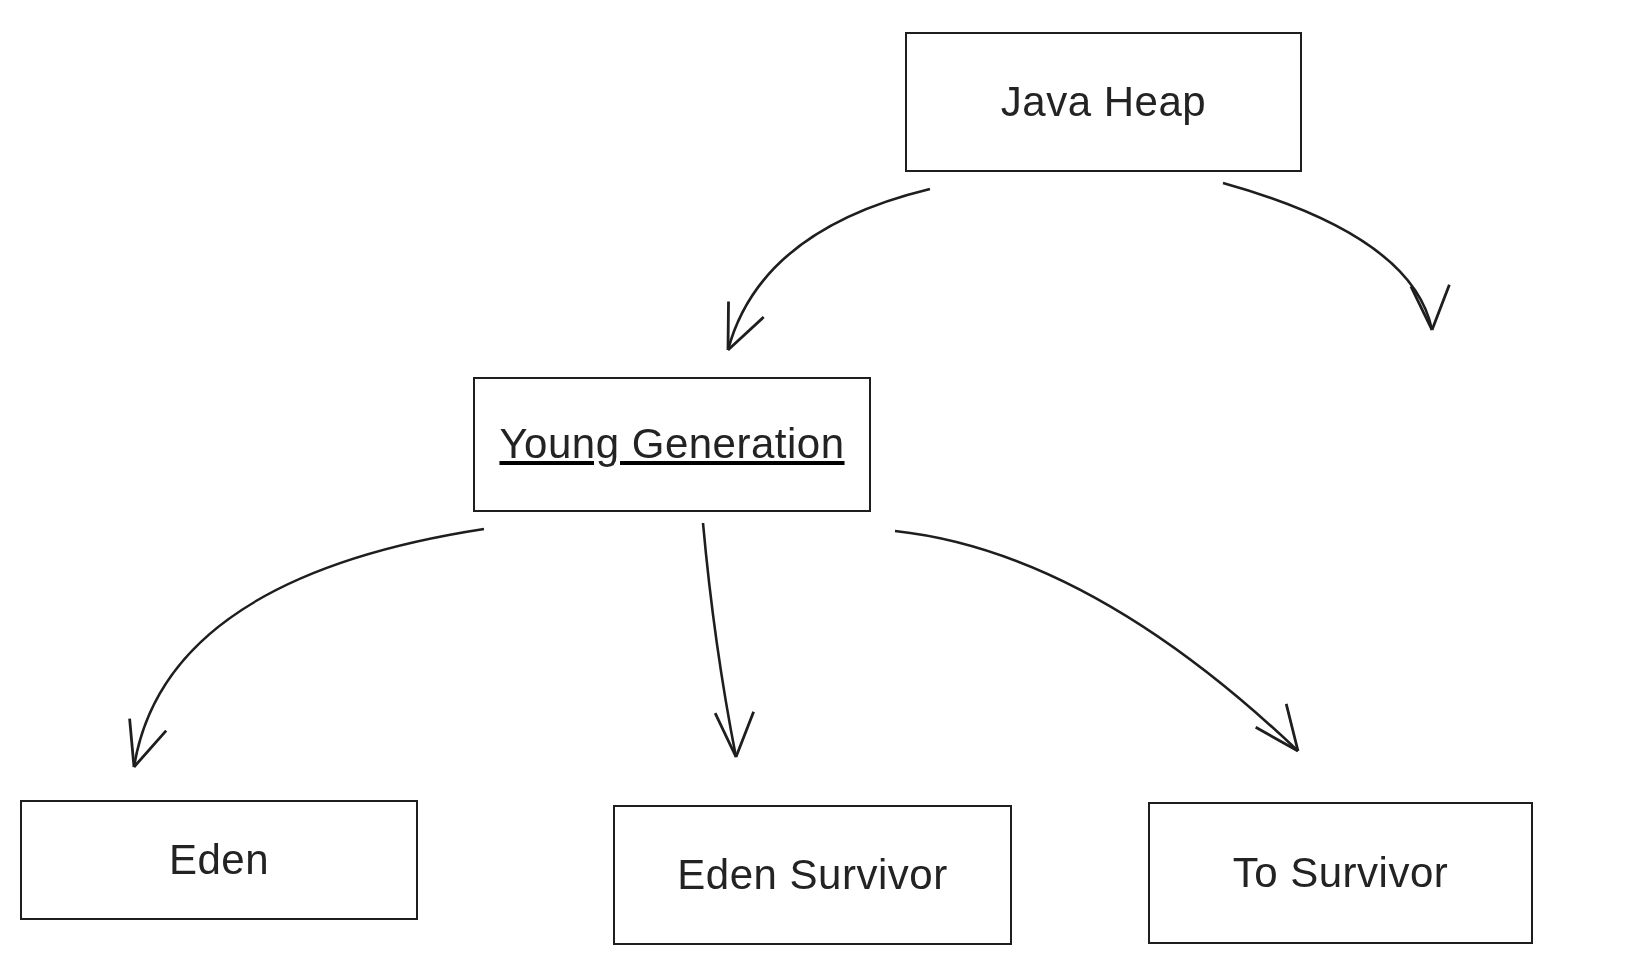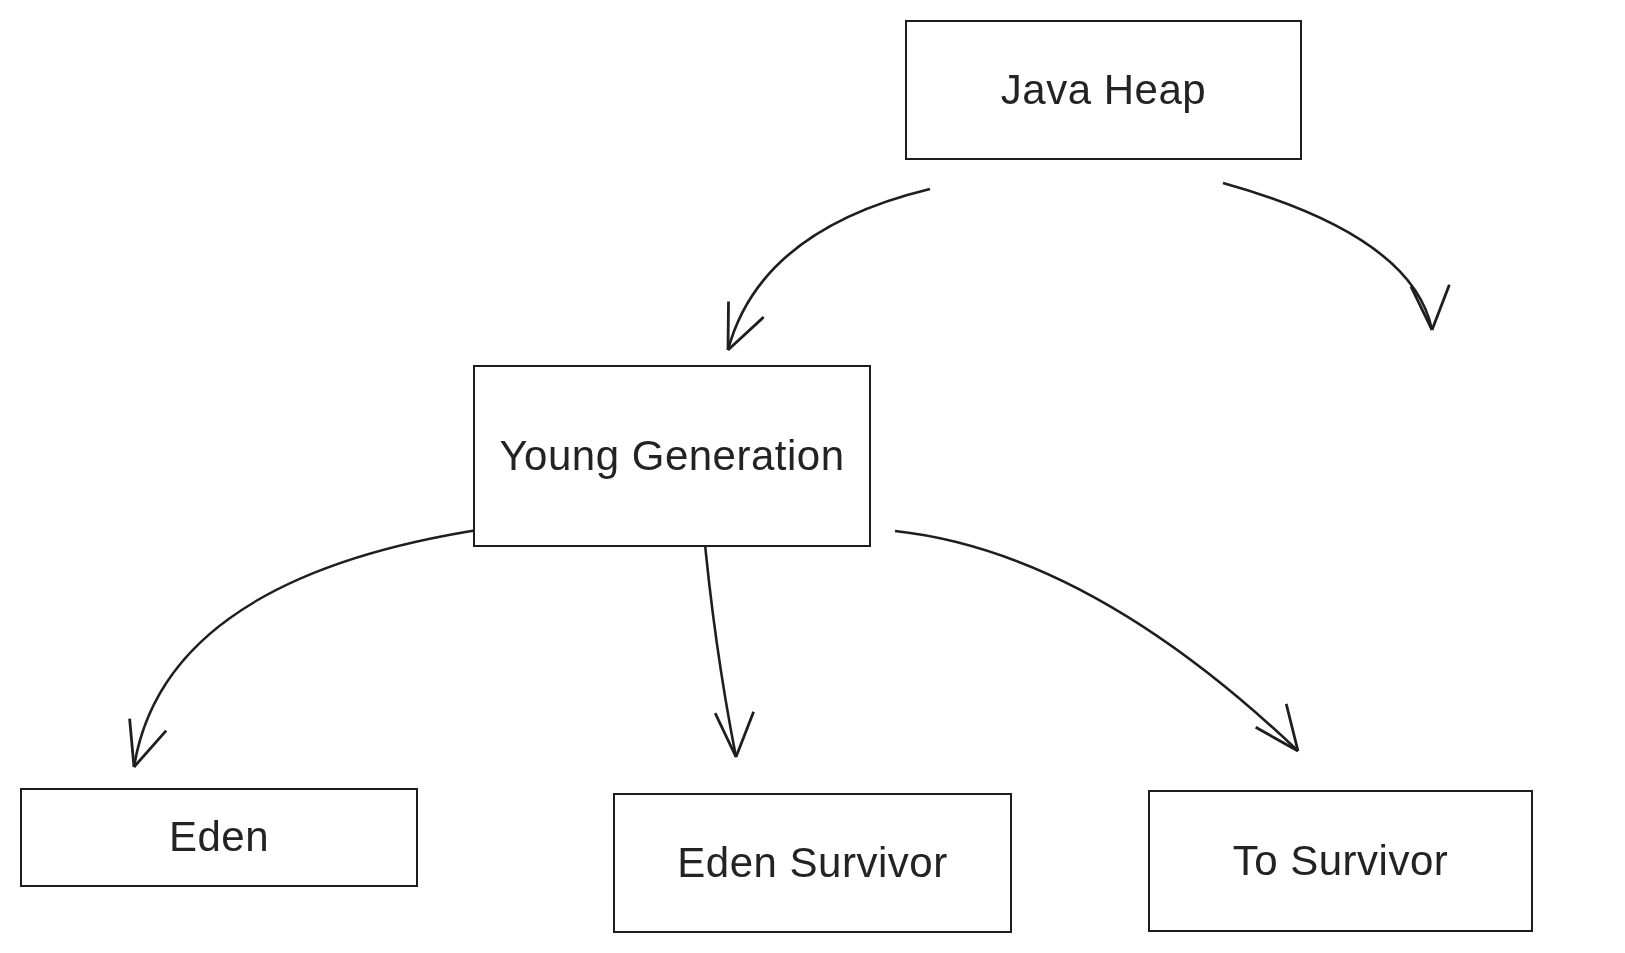--- a/index.html
+++ b/index.html
@@ -33,32 +33,33 @@
     stroke-linecap: butt;
   }
   .node {
     position: absolute;
     background: var(--node-fill);
     border: 2.5px solid var(--stroke);
     display: flex;
     align-items: center;
     justify-content: center;
     text-align: left;
+    margin-top: 12px;
   }
   .node .label {
     font-size: 42px;
     line-height: 1.2;
     color: var(--text);
     letter-spacing: 0.5px;
     white-space: nowrap;
   }
   .node-java-heap      { left: 905px;  top: 20px;  width: 397px; height: 140px; }
-  .node-young-generation { left: 473px; top: 365px; width: 398px; height: 182px; }
+  .node-young-generation { left: 473px; top: 365px; width: 398px; height: 135px; text-decoration: underline; }
   .node-old-generation { left: 1207px; top: 352px; width: 397px; height: 141px; }
-  .node-eden           { left: 20px;   top: 788px; width: 398px; height: 99px; }
+  .node-eden           { left: 20px;   top: 788px; width: 398px; height: 120px; }
   .node-from-survivor  { left: 613px;  top: 793px; width: 399px; height: 140px; }
   .node-to-survivor    { left: 1148px; top: 790px; width: 385px; height: 142px; }
 </style>
 </head>
 <body>
 
 <div class="canvas">
 
   <svg class="edges" width="1625" height="953" viewBox="0 0 1625 953" aria-hidden="true">
     <defs>

